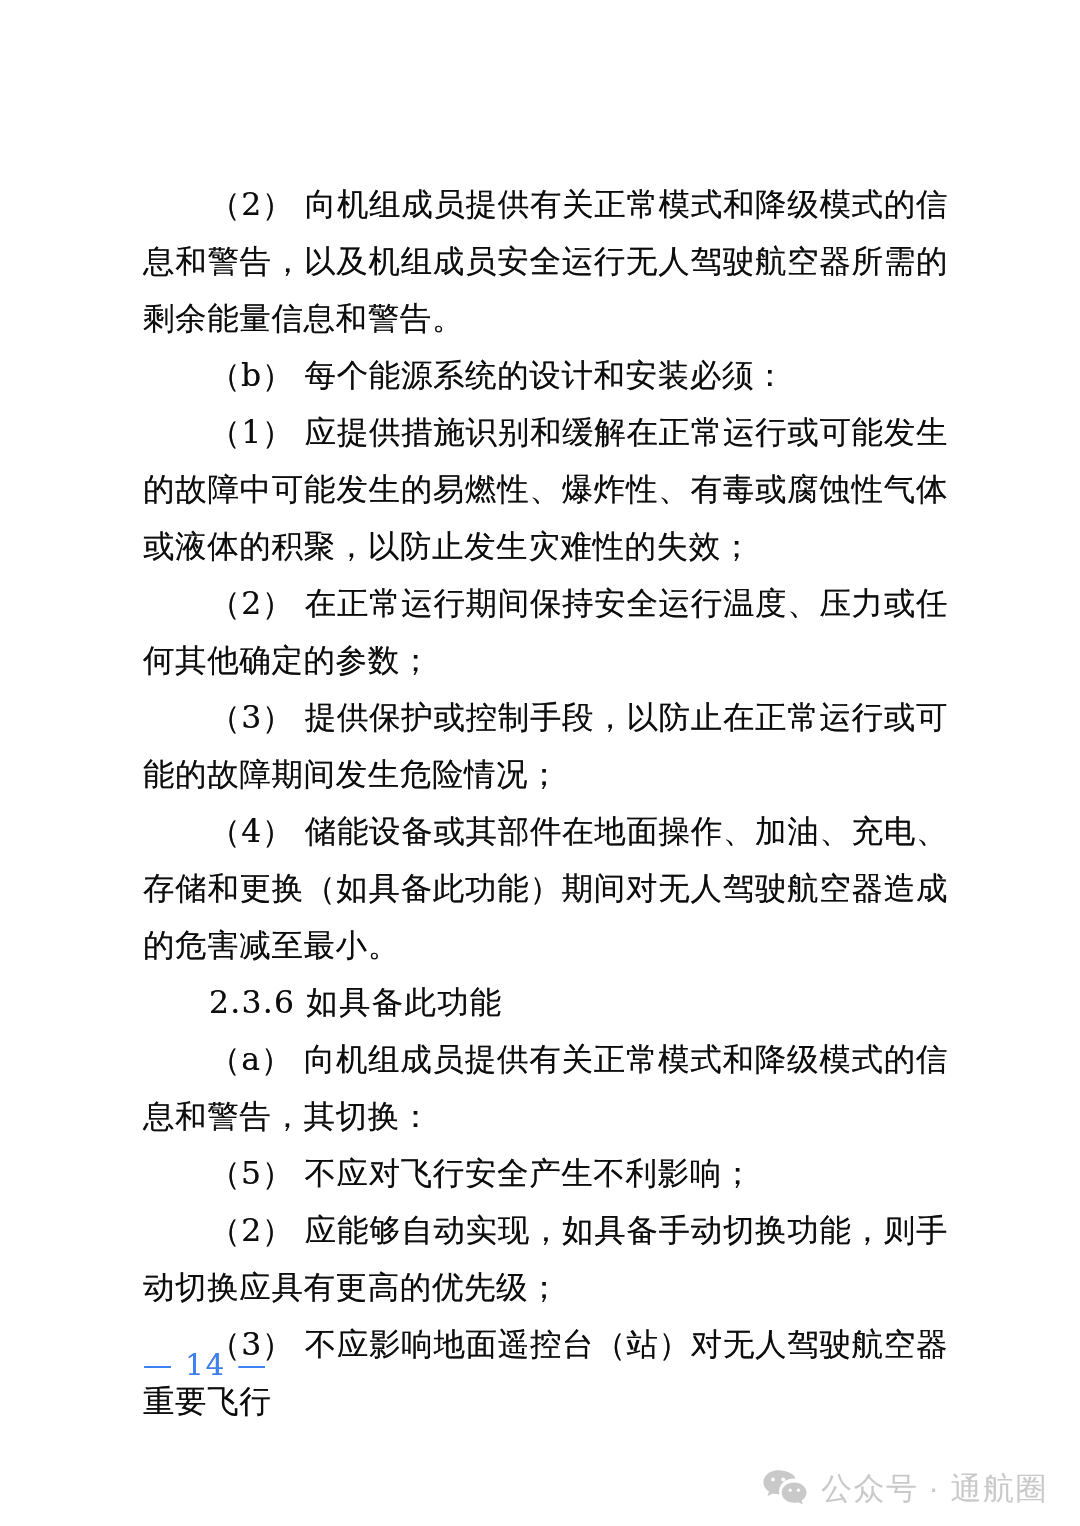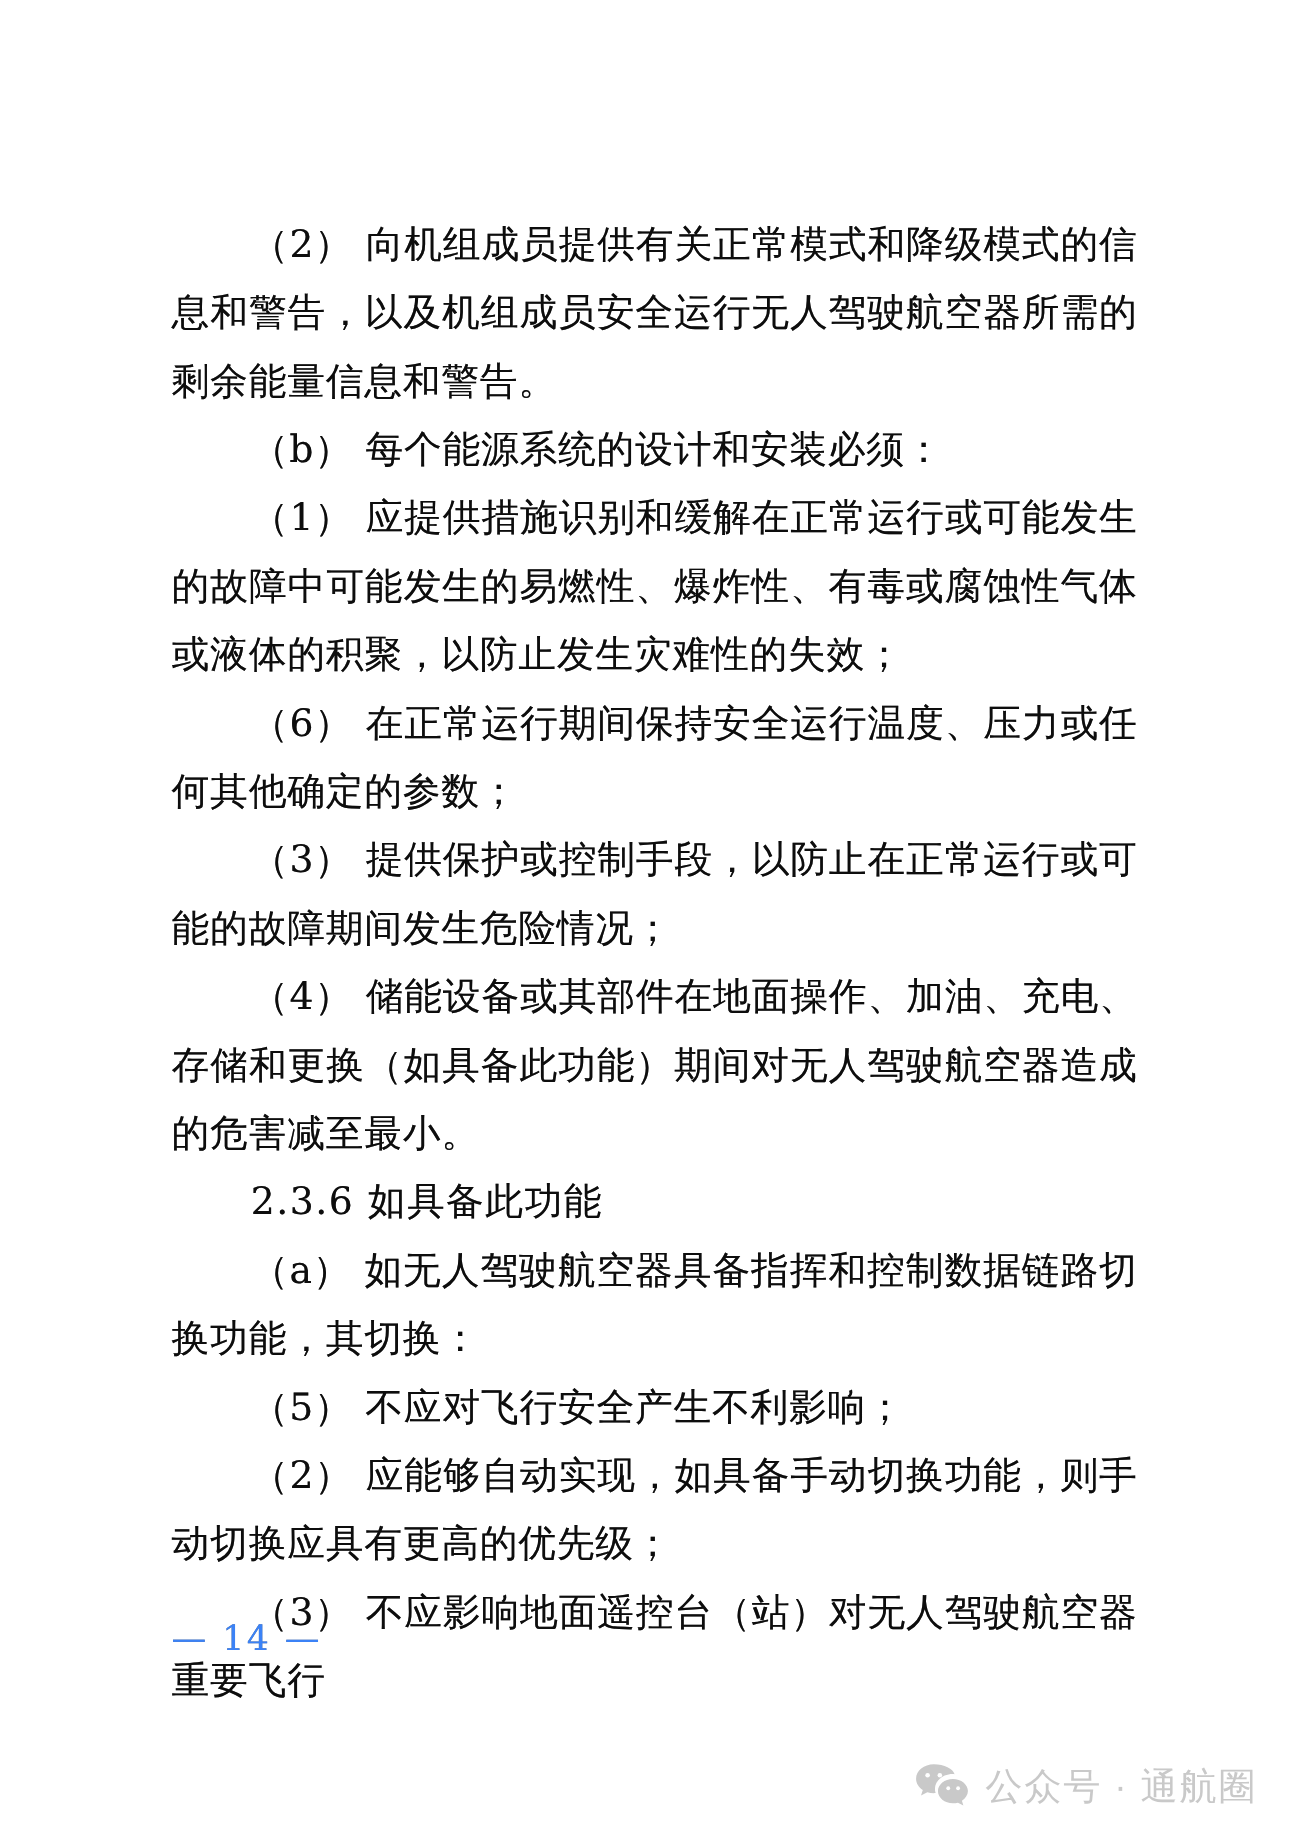--- a/index.html
+++ b/index.html
@@ -100,25 +100,25 @@
 </style>
 </head>
 <body>
 
 <div class="page">
 
   <div class="text-column">
     <p class="para">（2） 向机组成员提供有关正常模式和降级模式的信息和警告，以及机组成员安全运行无人驾驶航空器所需的剩余能量信息和警告。</p>
     <p class="para">（b） 每个能源系统的设计和安装必须：</p>
     <p class="para">（1） 应提供措施识别和缓解在正常运行或可能发生的故障中可能发生的易燃性、爆炸性、有毒或腐蚀性气体或液体的积聚，以防止发生灾难性的失效；</p>
-    <p class="para">（6） 在正常运行期间保持安全运行温度、压力或任何其他确定的参数；</p>
+    <p class="para">（2） 在正常运行期间保持安全运行温度、压力或任何其他确定的参数；</p>
     <p class="para">（3） 提供保护或控制手段，以防止在正常运行或可能的故障期间发生危险情况；</p>
     <p class="para">（4） 储能设备或其部件在地面操作、加油、充电、存储和更换（如具备此功能）期间对无人驾驶航空器造成的危害减至最小。</p>
     <p class="para heading">2.3.6 如具备此功能</p>
-    <p class="para">（a） 如无人驾驶航空器具备指挥和控制数据链路切换功能，其切换：</p>
+    <p class="para">（a） 向机组成员提供有关正常模式和降级模式的信息和警告，其切换：</p>
     <p class="para">（5） 不应对飞行安全产生不利影响；</p>
     <p class="para">（2） 应能够自动实现，如具备手动切换功能，则手动切换应具有更高的优先级；</p>
     <p class="para">（3） 不应影响地面遥控台（站）对无人驾驶航空器重要飞行</p>
   </div>
 
   <div class="footer-page">— 14 —</div>
 
   <div class="watermark">
     <svg class="wechat-icon" viewBox="0 0 46 40" aria-hidden="true">
 

